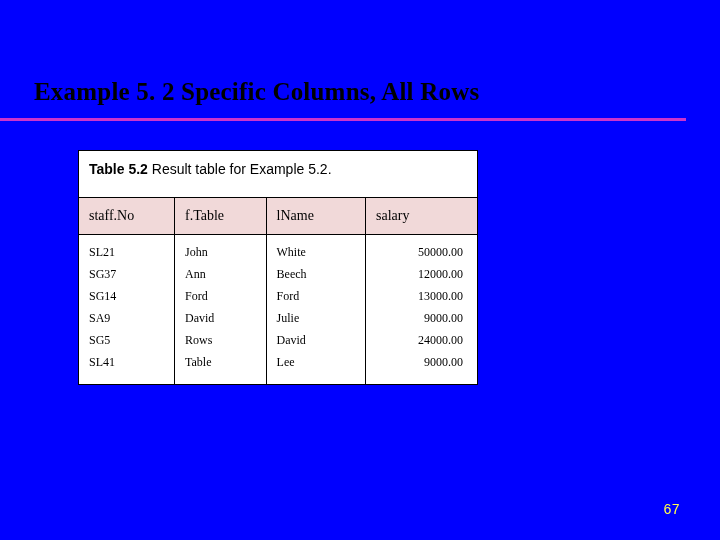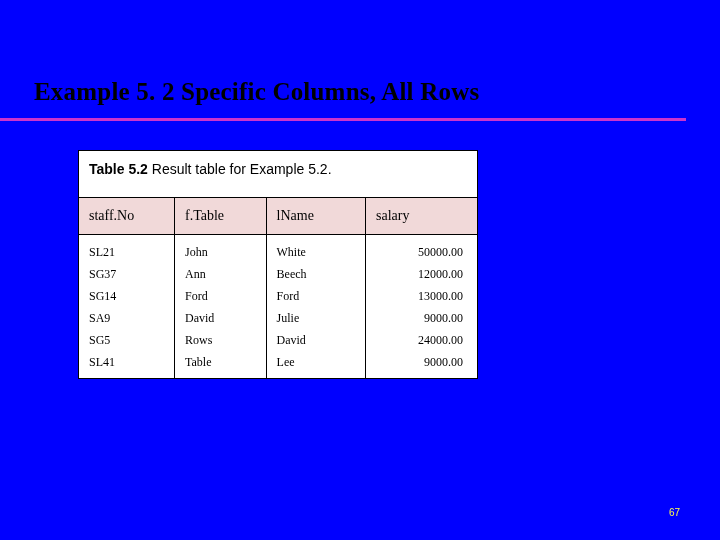--- a/index.html
+++ b/index.html
@@ -58,33 +58,33 @@
   th:first-child { border-left: none; }
   td {
     font-family: Georgia, 'Times New Roman', serif;
     font-size: 12px;
     padding: 4px 10px 3px 10px;
     border-left: 1px solid #000;
     color: #000;
   }
   td:first-child { border-left: none; }
   tbody tr:first-child td { padding-top: 10px; }
-  tbody tr:last-child td { padding-bottom: 8px; }
+  tbody tr:last-child td { padding-bottom: 14px; }
   td.num { text-align: right; padding-right: 14px; }
   .col-a { width: 24%; }
   .col-b { width: 23%; }
   .col-c { width: 25%; }
   .col-d { width: 28%; }
   .pagenum {
     position: absolute;
     right: 40px;
     bottom: 22px;
     color: #ffff4d;
-    font-family: Liberation Sans, sans-serif;
-    font-size: 10px;
+    font-family: Liberation Mono, monospace;
+    font-size: 14px;
   }
 </style>
 </head>
 <body>
 
 <div class="title-area">
   <div class="title">Example 5. 2  Specific Columns, All Rows</div>
 </div>
 <div class="rule"></div>
 

